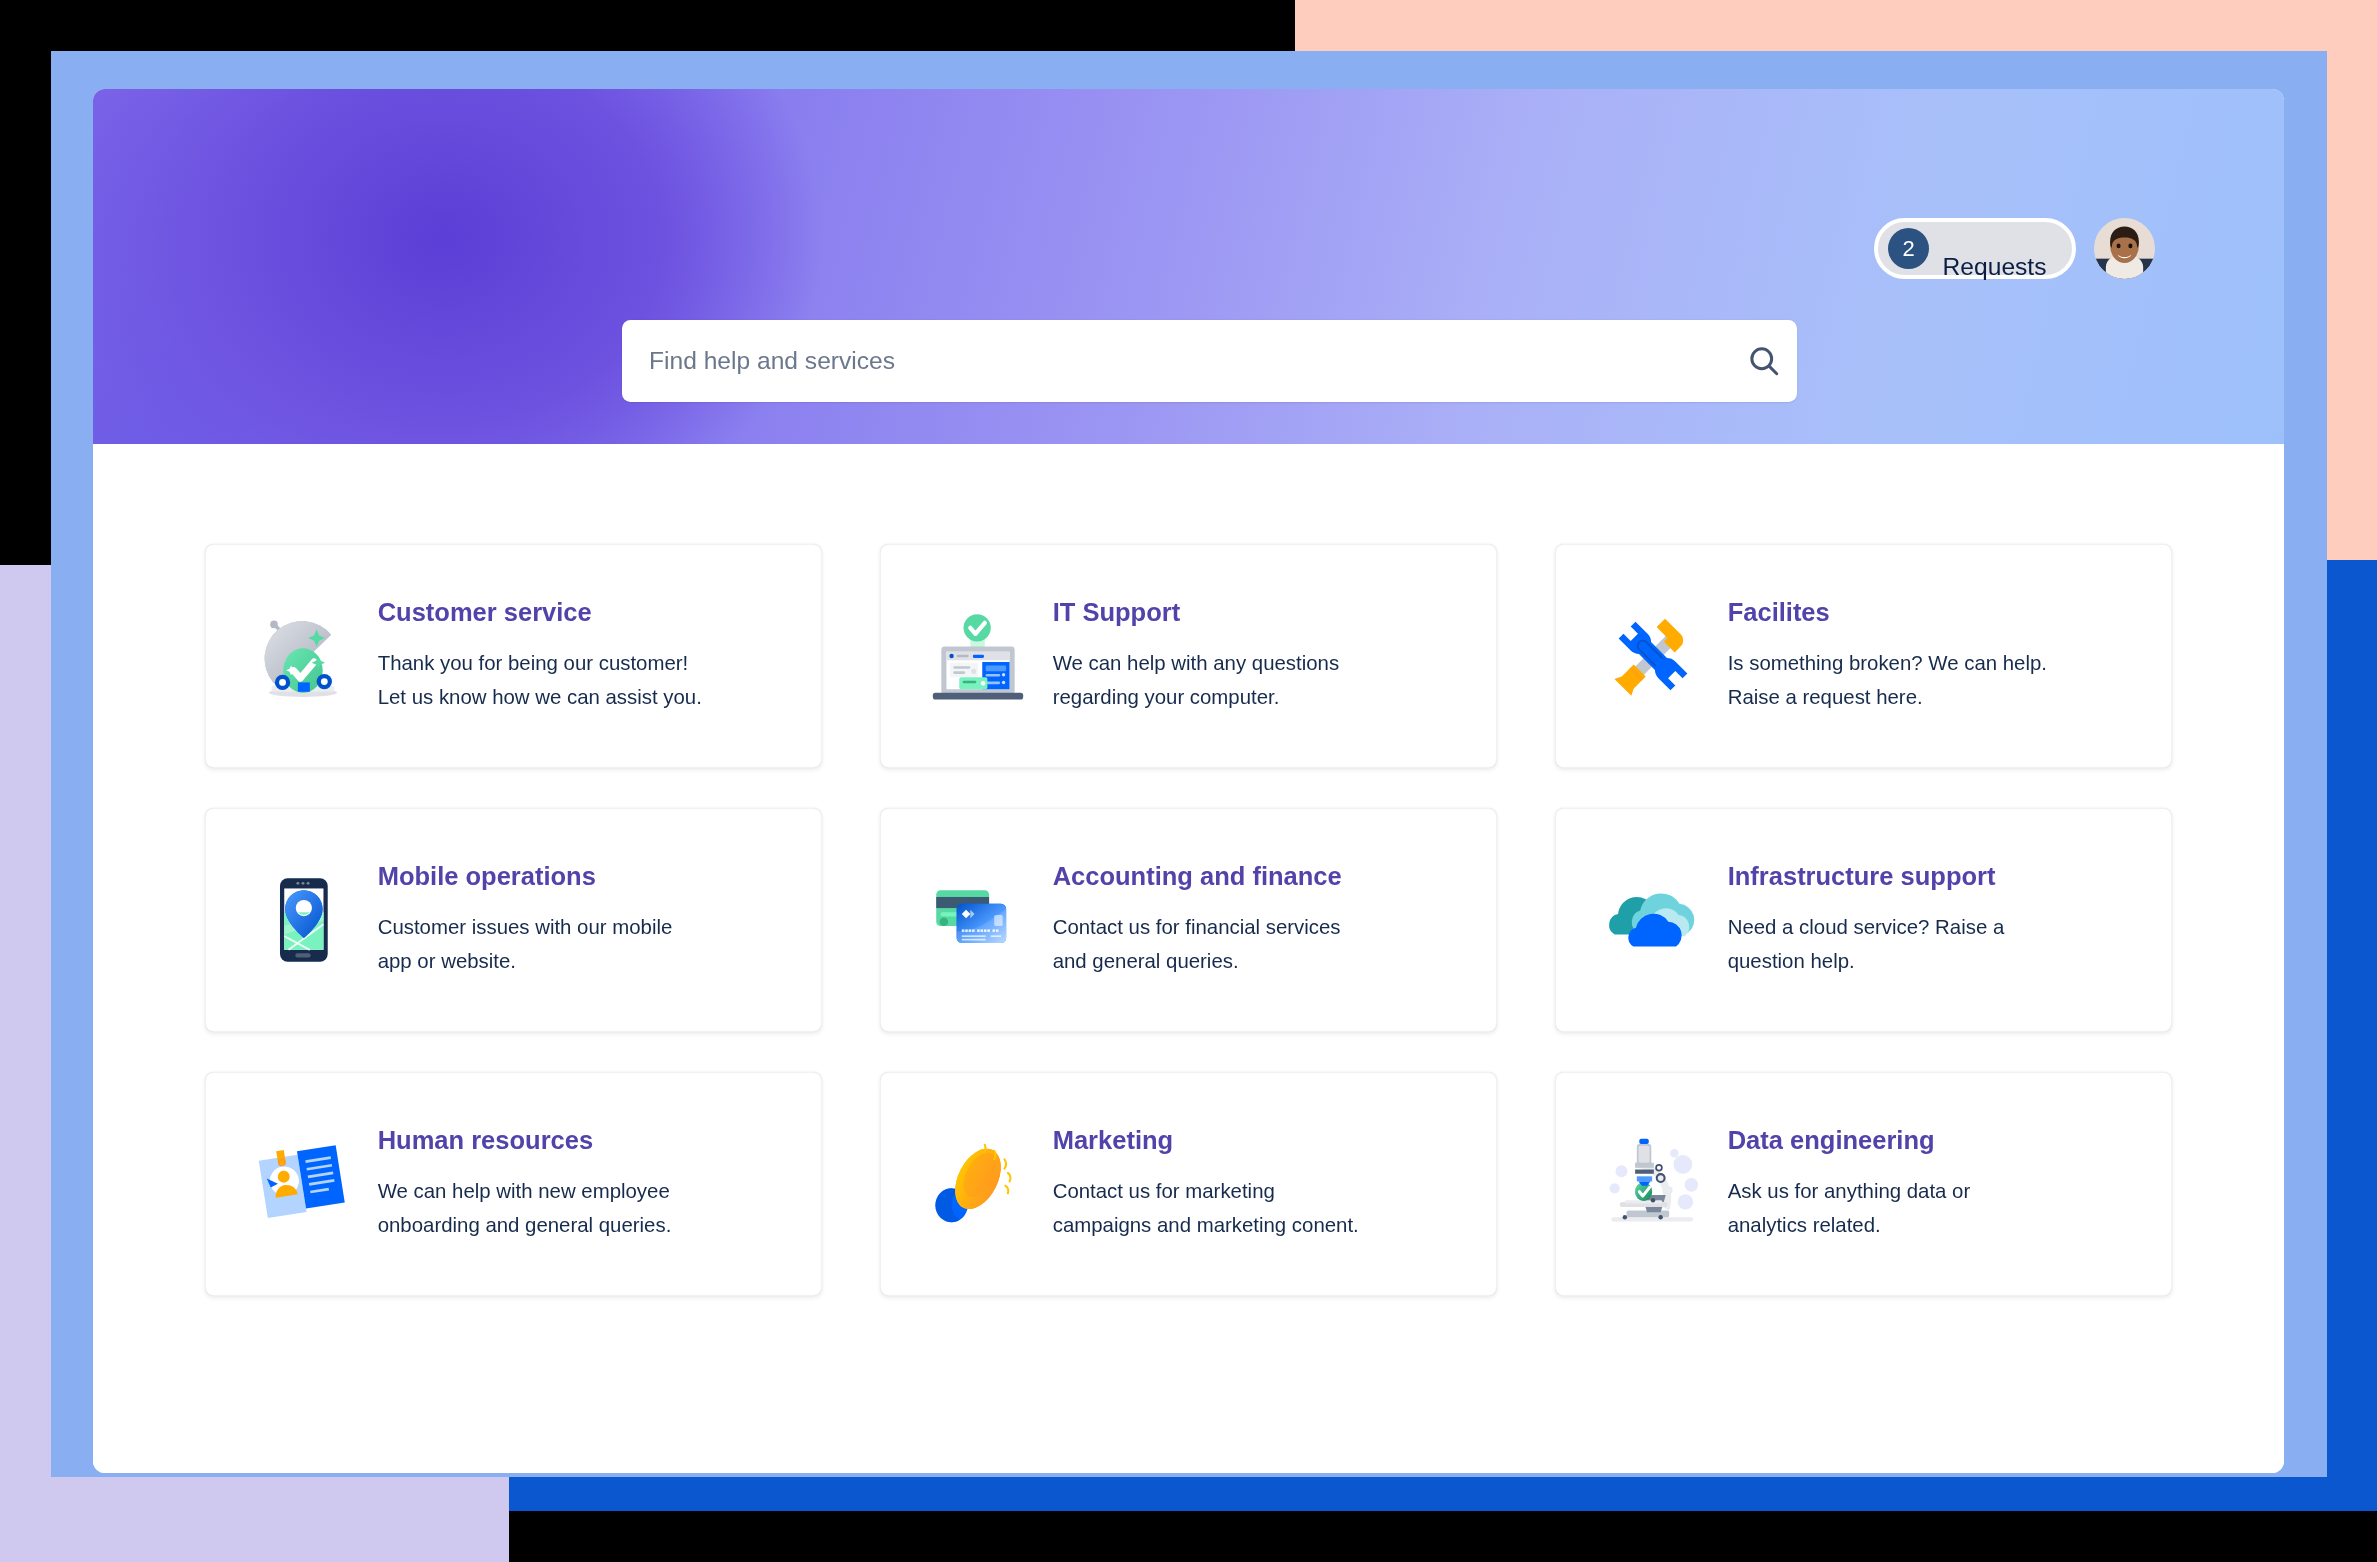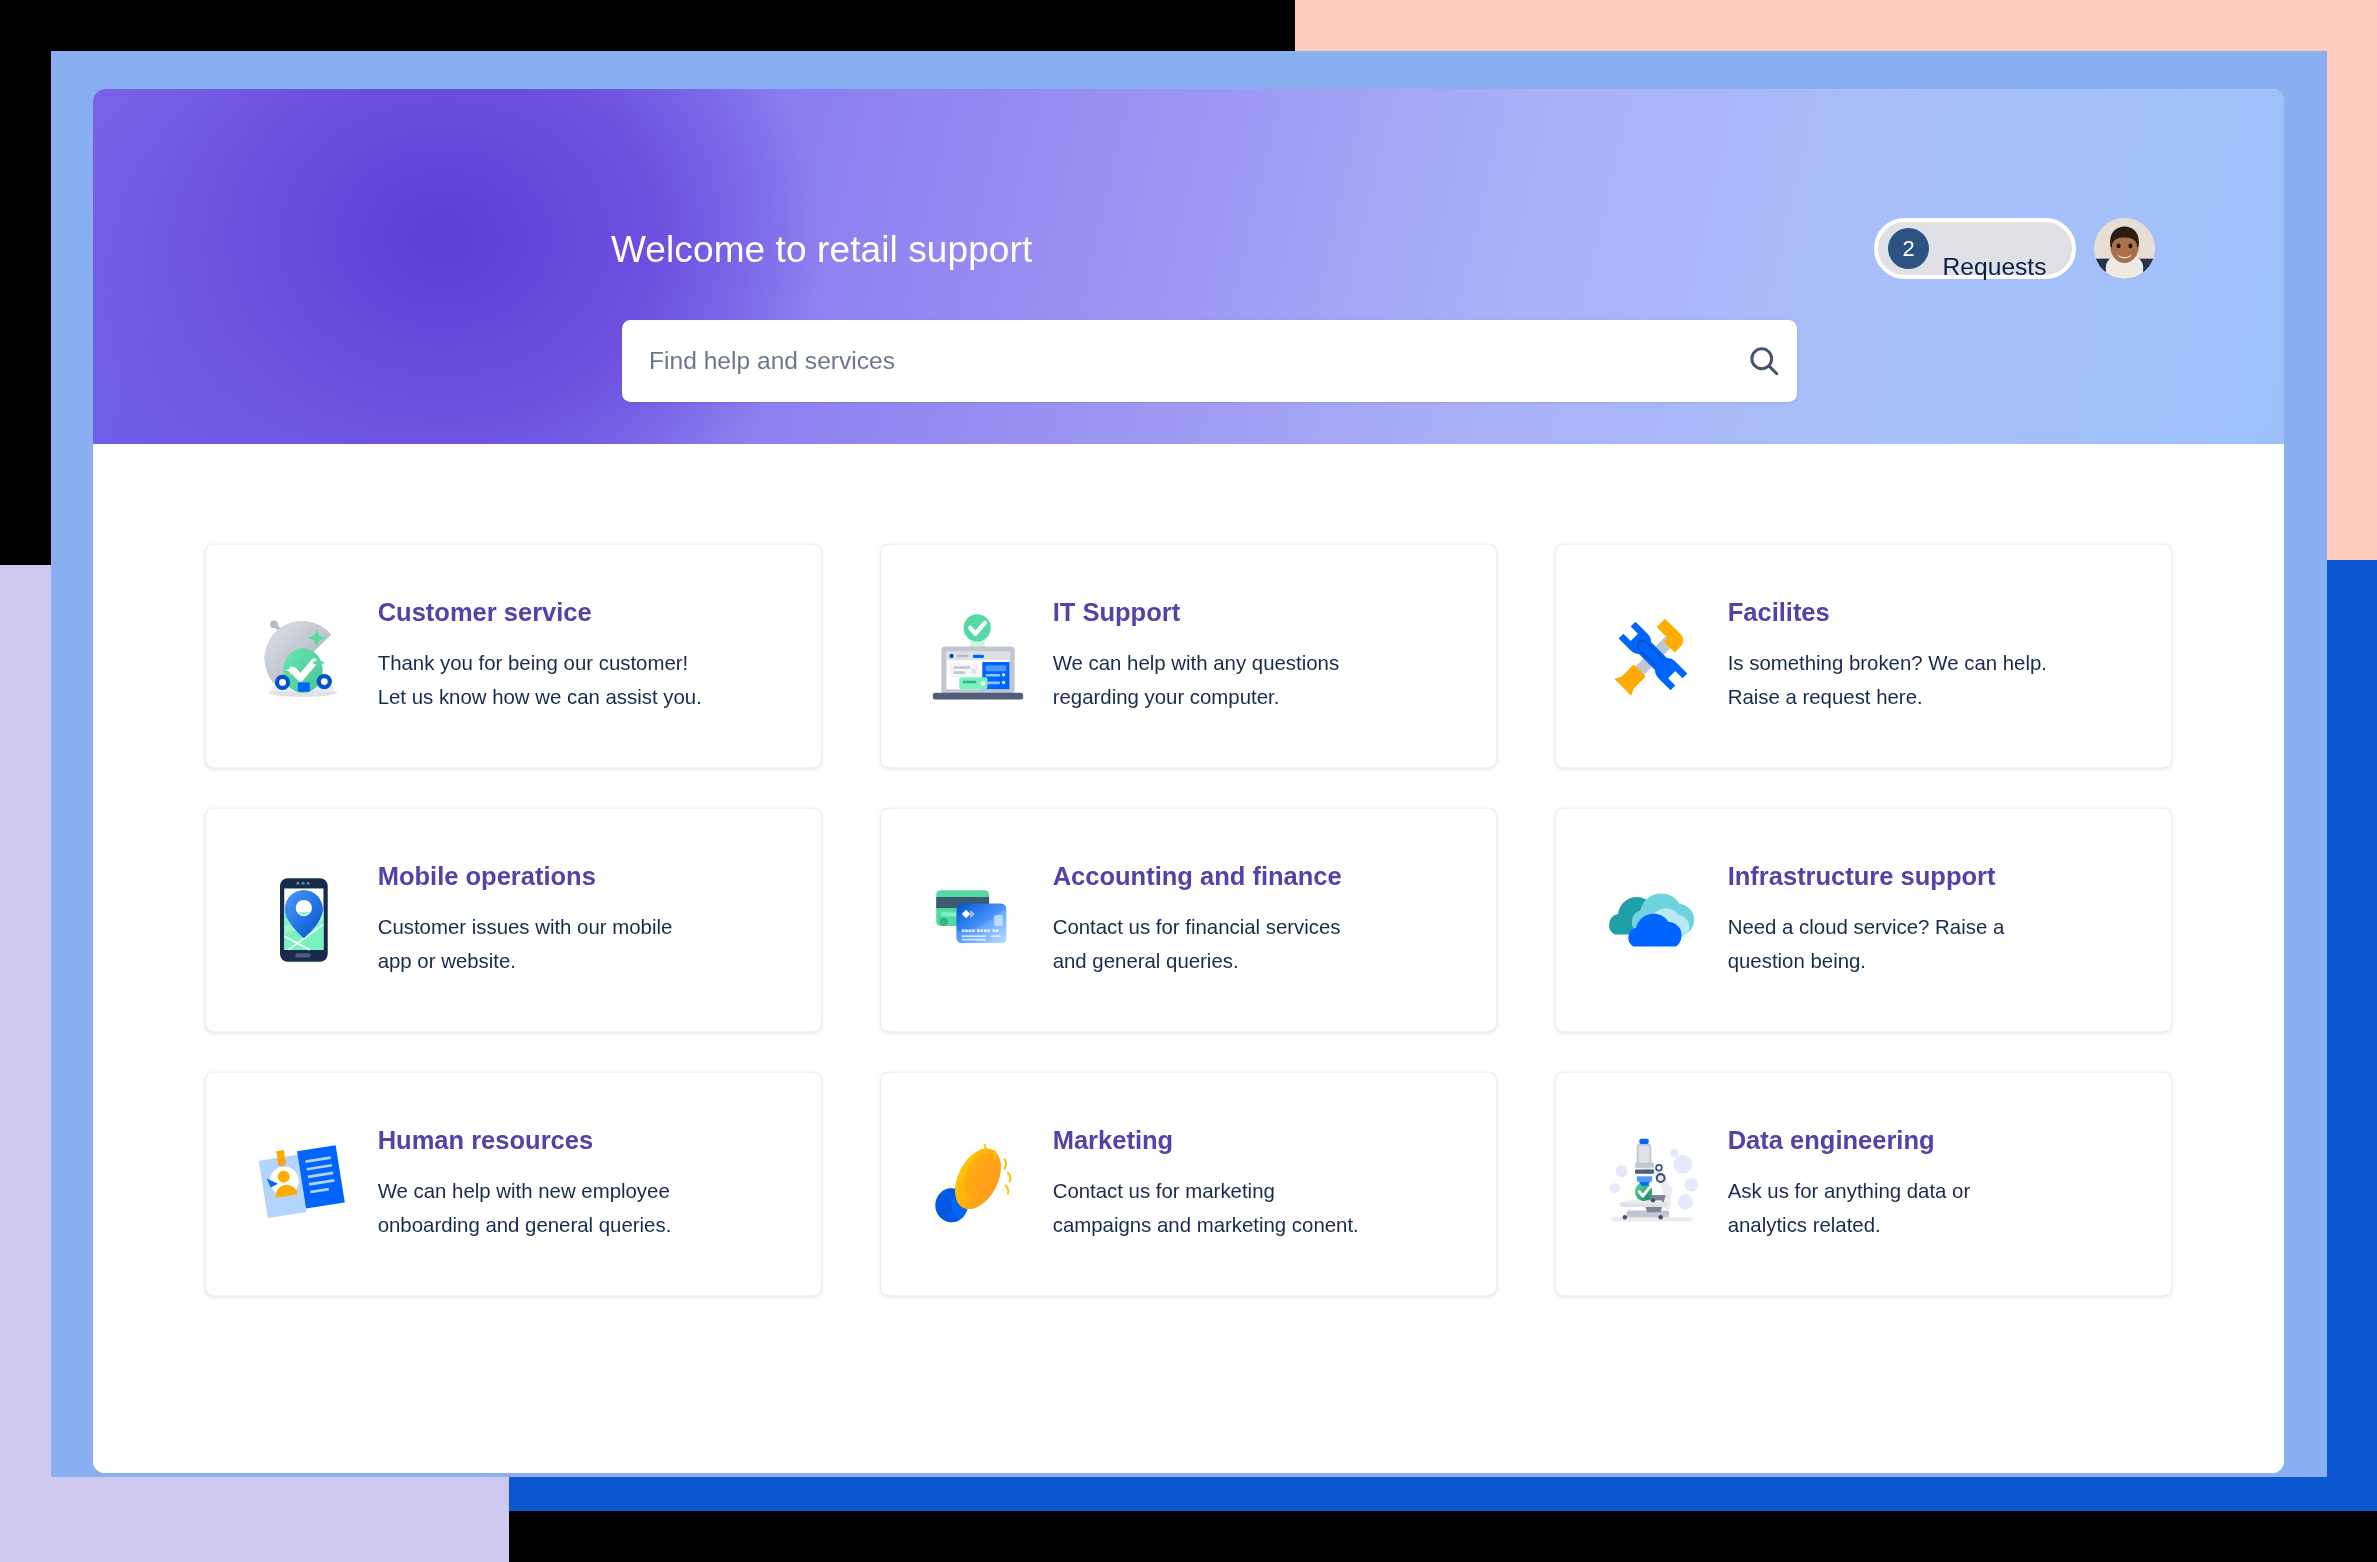--- a/index.html
+++ b/index.html
@@ -204,21 +204,20 @@
   <div class="deco deco-peach"></div>
   <div class="deco deco-lavender"></div>
   <div class="deco deco-royal-blue"></div>
   <div class="deco deco-blue-band2"></div>
 
   <div id="window">
 
     <div id="hero">
       <div id="hero-inner">
 
-        <div id="page-title">Welcome to retail support</div>
 
         <div id="search-wrap">
           <input id="search-input" type="text" placeholder="Find help and services" style="">
           <span id="search-icon">
             <svg width="36" height="36" viewBox="0 0 24 24" fill="none" stroke="#44546f" stroke-width="2" stroke-linecap="round">
               <circle cx="10.5" cy="10.5" r="6.6"></circle>
               <line x1="15.4" y1="15.4" x2="20.5" y2="20.5"></line>
             </svg>
           </span>
         </div>
@@ -448,21 +447,21 @@
               <path d="M16 78 h54 a17 17 0 0 0 -8 -31 a22 22 0 0 0 -42 7 a13 13 0 0 0 -4 24z" fill="#1fa0a8"></path>
               <path d="M44 76 h58 a19 19 0 0 0 -10 -34 a25 25 0 0 0 -46 8 a14 14 0 0 0 -2 26z" fill="#6fd3de"></path>
               <path d="M62 80 h36 a14 14 0 0 0 -7 -25 a18 18 0 0 0 -32 5 a11 11 0 0 0 3 20z" fill="#b8e9f0"></path>
               <path d="M38 92 h50 a16 16 0 0 0 -9 -29 a21 21 0 0 0 -38 7 a12 12 0 0 0 -3 22z" fill="#0065ff"></path>
             </svg>
           </span>
           <div class="card-text">
             <div class="card-title">Infrastructure support</div>
             <div class="card-desc">
               <div>Need a cloud service? Raise a</div>
-              <div>question being.</div>
+              <div>question help.</div>
             </div>
           </div>
         </div>
 
         <div class="card">
           <span class="card-icon">
             <svg width="104" height="104" viewBox="0 0 122 122">
               <g transform="rotate(-9 61 61)">
                 <rect x="14" y="26" width="46" height="68" fill="#b3d4ff"></rect>
                 <rect x="60" y="22" width="46" height="68" fill="#0065ff"></rect>

